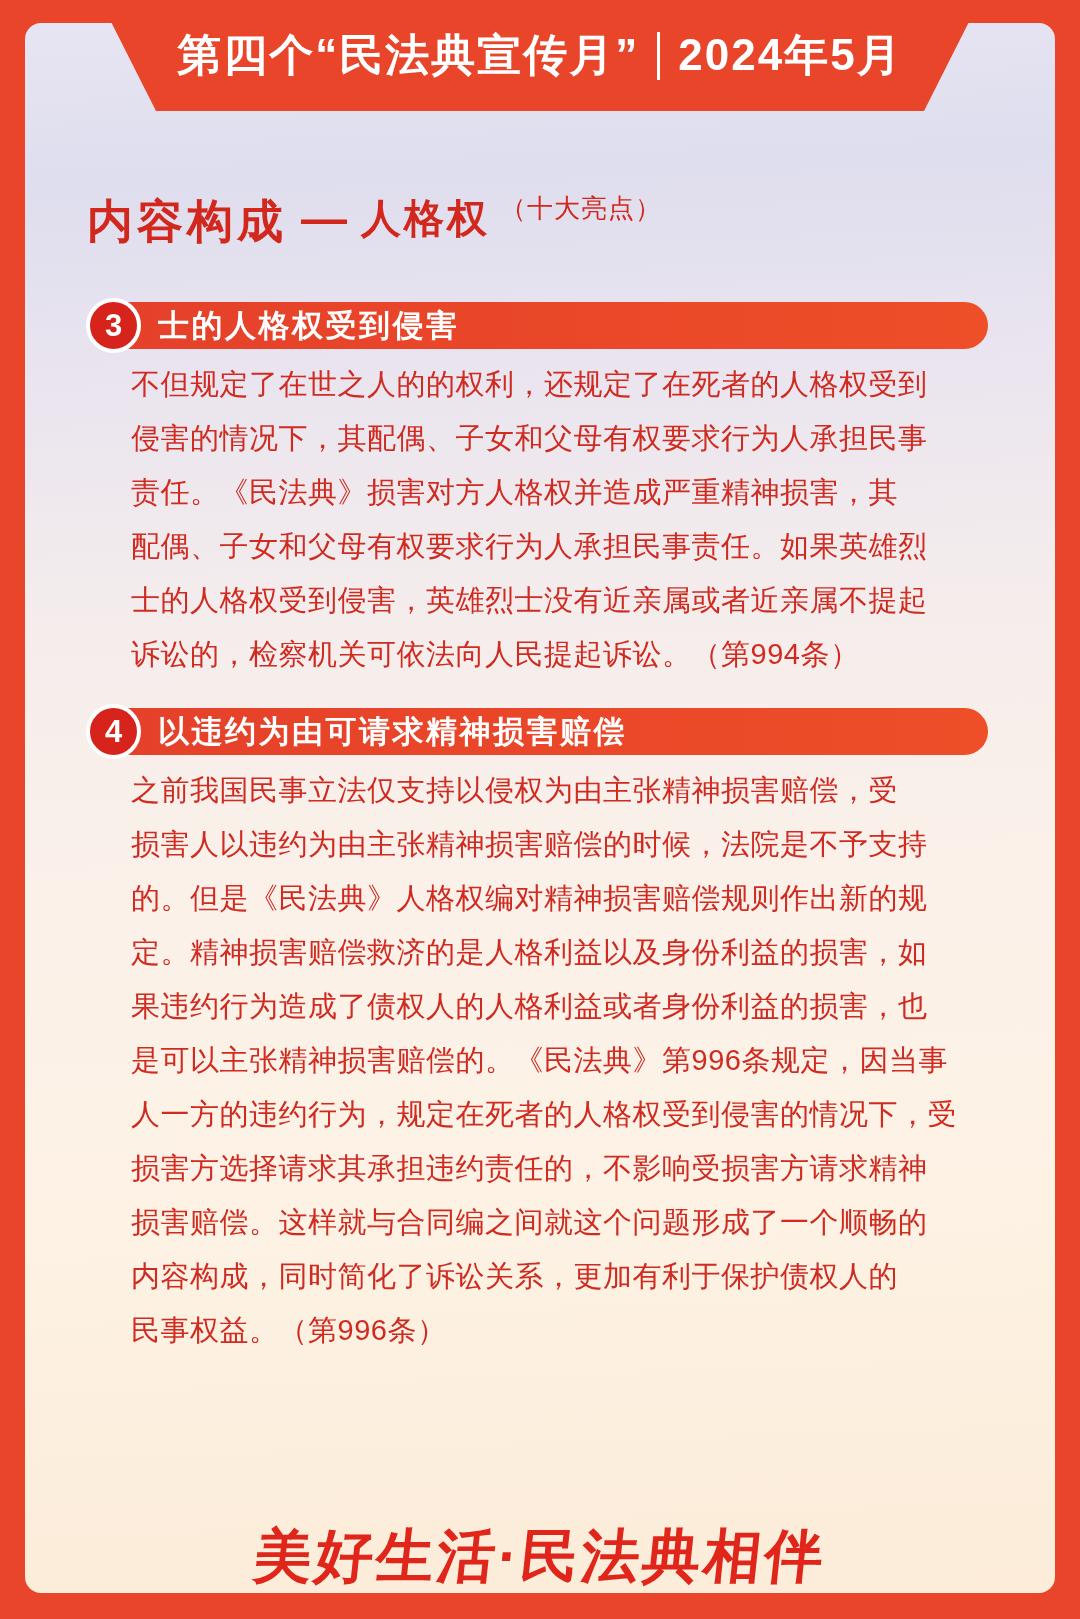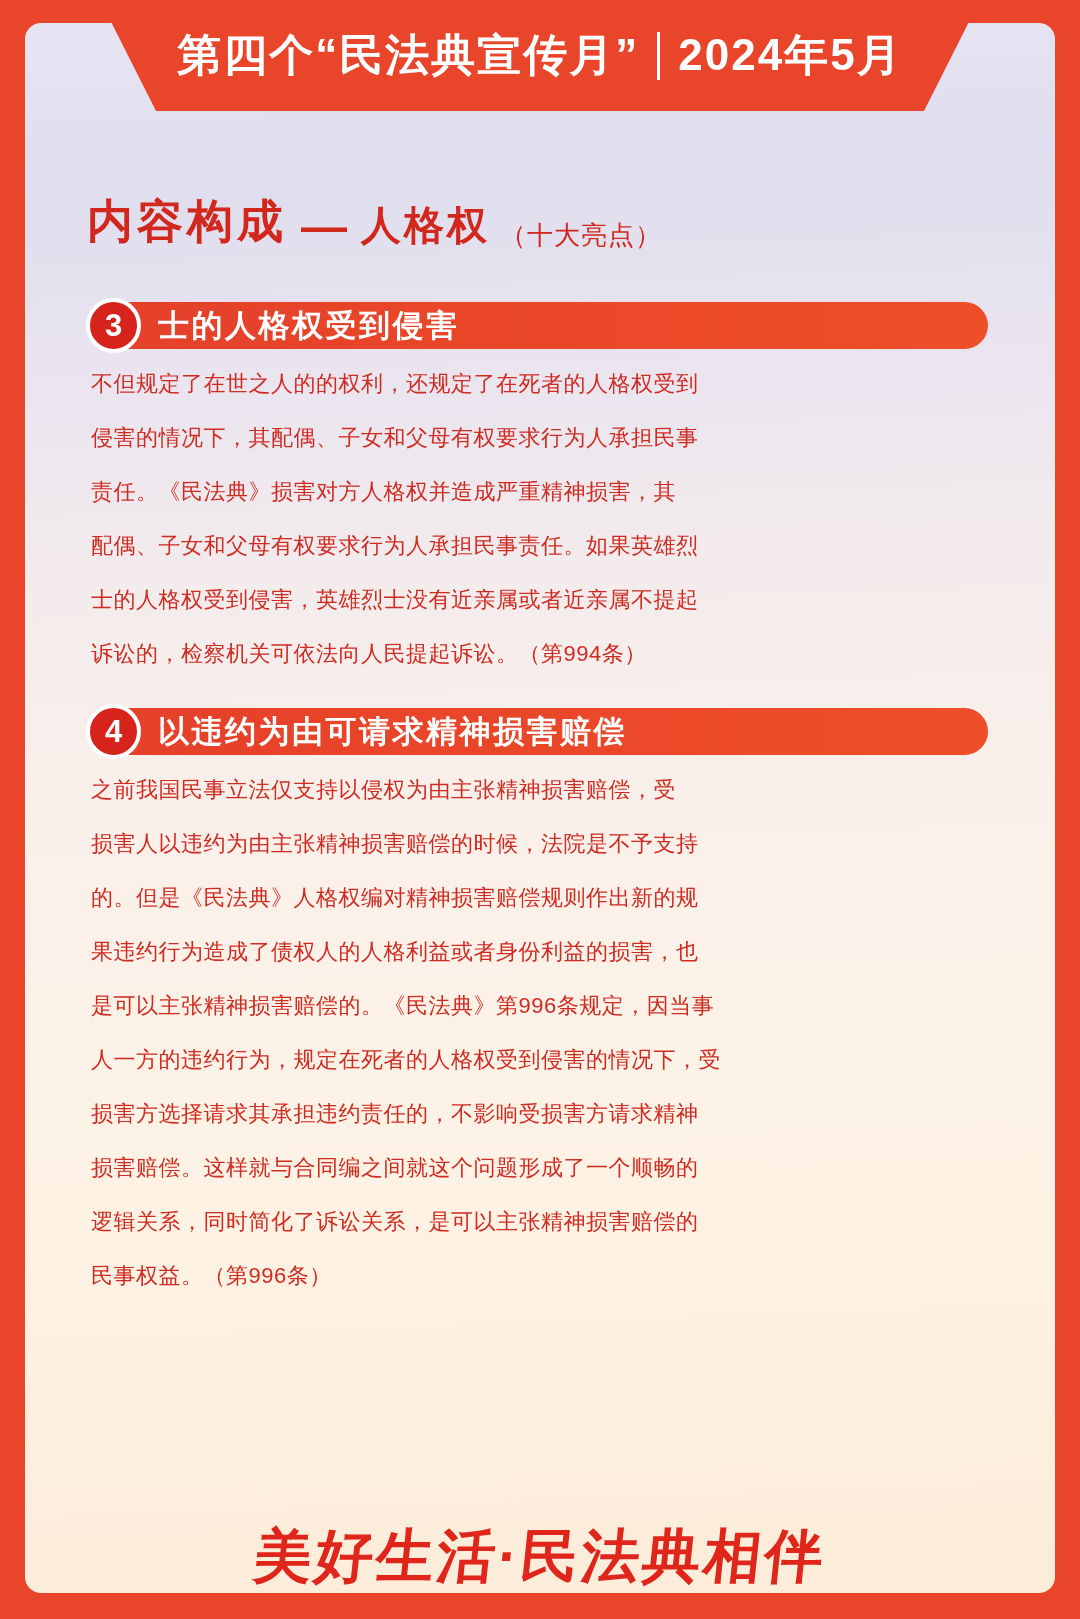--- a/index.html
+++ b/index.html
@@ -43,21 +43,21 @@
   .banner-divider {
     display: inline-block;
     width: 3px; height: 48px;
     background: #ffffff;
     margin: 0 18px;
     vertical-align: -8px;
   }
   .page-title {
     position: absolute;
     left: 62px; top: 168px;
-    display: flex; align-items: flex-end;
+    display: flex; align-items: flex-start;
     color: #d2271d;
     white-space: nowrap;
   }
   .title-prefix { font-size: 46px; font-weight: 700; letter-spacing: 4px; }
   .title-dash   { font-size: 46px; font-weight: 700; margin: 0 14px; }
   .title-highlight { font-size: 40px; font-weight: 900; letter-spacing: 3px; }
   .title-note   { font-size: 26px; font-weight: 400; margin-left: 10px; letter-spacing: 1px; }
 
   .section { position: absolute; left: 0; right: 0; }
   .section-3 { top: 279px; }
@@ -83,25 +83,25 @@
     display: flex; align-items: center; justify-content: center;
   }
   .bar-label {
     margin-left: 58px;
     color: #ffffff;
     font-size: 31px; font-weight: 700;
     letter-spacing: 2.5px;
     white-space: nowrap;
   }
   .para {
-    margin-left: 66px;
+    margin-left: 106px;
     margin-top: 8px;
     width: 800px;
     color: #cf2b21;
-    font-size: 22px;
+    font-size: 29px;
     line-height: 54px;
     letter-spacing: 0.5px;
   }
   .text-line { white-space: nowrap; }
 
   .slogan {
     position: absolute;
     left: 0; right: 0; top: 1495px;
     text-align: center;
     color: #e0251b;
@@ -150,25 +150,26 @@
 
     <div class="section section-4">
       <div class="section-bar">
         <div class="badge">4</div>
         <span class="bar-label">以违约为由可请求精神损害赔偿</span>
       </div>
       <div class="para">
         <div class="text-line">之前我国民事立法仅支持以侵权为由主张精神损害赔偿，受</div>
         <div class="text-line">损害人以违约为由主张精神损害赔偿的时候，法院是不予支持</div>
         <div class="text-line">的。但是《民法典》人格权编对精神损害赔偿规则作出新的规</div>
+        <div class="text-line">定。精神损害赔偿救济的是人格利益以及身份利益的损害，如</div>
         <div class="text-line">果违约行为造成了债权人的人格利益或者身份利益的损害，也</div>
         <div class="text-line">是可以主张精神损害赔偿的。《民法典》第996条规定，因当事</div>
         <div class="text-line">人一方的违约行为，规定在死者的人格权受到侵害的情况下，受</div>
         <div class="text-line">损害方选择请求其承担违约责任的，不影响受损害方请求精神</div>
         <div class="text-line">损害赔偿。这样就与合同编之间就这个问题形成了一个顺畅的</div>
-        <div class="text-line">逻辑关系，同时简化了诉讼关系，是可以主张精神损害赔偿的</div>
+        <div class="text-line">内容构成，同时简化了诉讼关系，更加有利于保护债权人的</div>
         <div class="text-line">民事权益。（第996条）</div>
       </div>
     </div>
 
     <div class="slogan">美好生活·民法典相伴</div>
   </div>
 </div>
 
 </body></html>

